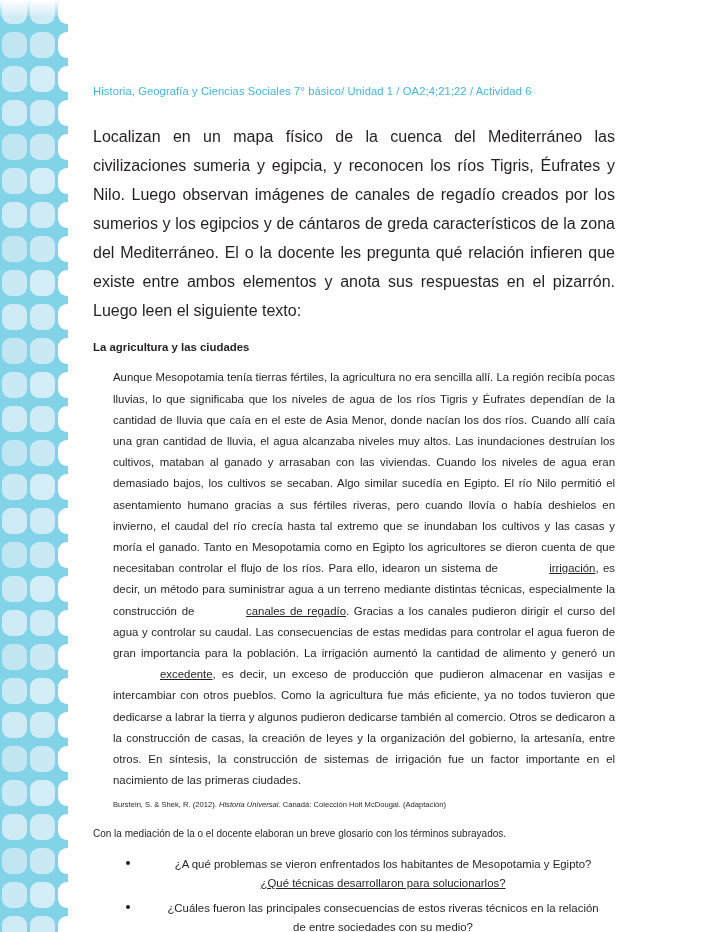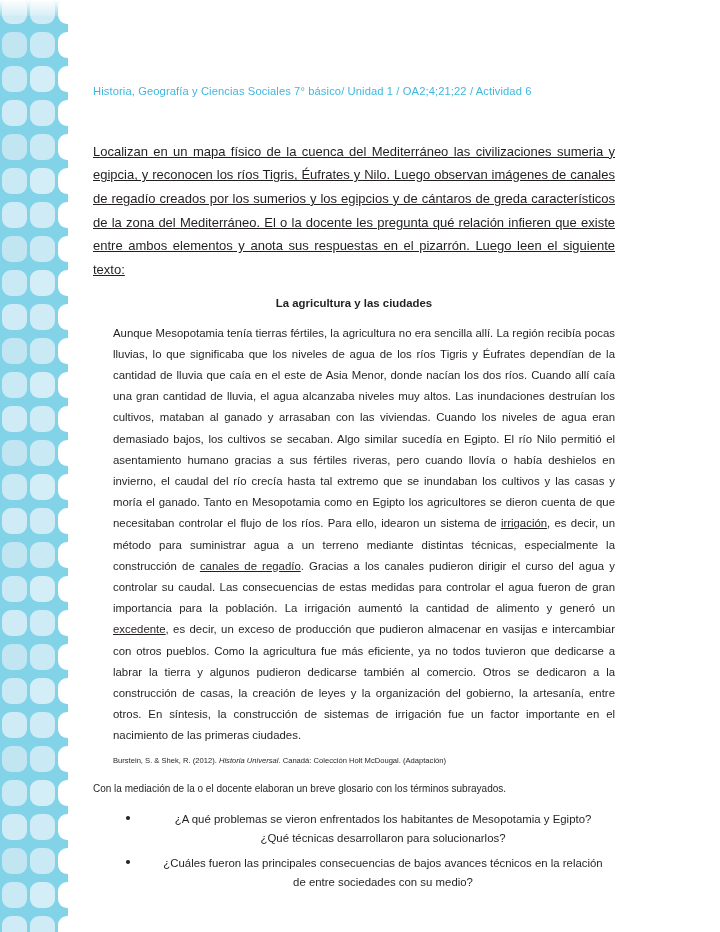--- a/index.html
+++ b/index.html
@@ -84,49 +84,48 @@
   .doc-header {
     margin-top: 84px;
     font-size: 11.2px;
     color: #3fb7dd;
     letter-spacing: 0.1px;
     line-height: 1.3;
     white-space: nowrap;
   }
 
   .intro {
-    margin-top: 41px;
-    font-size: 13px;
+    margin-top: 23px;
+    font-size: 16px;
     line-height: 1.82;
     text-align: justify;
     color: #231f20;
-    text-decoration: underline;
   }
 
   .text-title {
     margin-top: 15px;
     font-size: 11.4px;
     font-weight: bold;
-    text-align: center;
     color: #231f20;
   }
 
   .body-block {
     margin-top: 14px;
     margin-left: 20px;
     width: 502px;
     font-size: 11.4px;
     line-height: 1.86;
     text-align: justify;
     color: #231f20;
   }
 
   .body-block u {
     text-decoration: underline;
     text-underline-offset: 1px;
+    margin-left: 47px;
   }
 
   .citation {
     margin-top: 9px;
     margin-left: 20px;
     width: 502px;
     font-size: 7.6px;
     text-align: left;
     color: #231f20;
     line-height: 1.4;
@@ -162,20 +161,21 @@
     left: 0;
     top: 6px;
     width: 4px;
     height: 4px;
     border-radius: 50%;
     background: #231f20;
   }
   .q-sub {
     display: block;
     margin-left: 0;
+    text-decoration: underline;
   }
 </style>
 </head>
 <body>
 
 <div class="page">
 
   <div class="left-border">
     <div class="tiles" id="border-tiles">
         <div class="tile-row">
@@ -336,17 +336,17 @@
 
     <div class="citation">
       <span>Burstein, S. &amp; Shek, R. (2012). </span><i>Historia Universal</i><span>. Canadá: Colección Holt McDougal. (Adaptación)</span>
     </div>
 
     <p class="para">Con la mediación de la o el docente elaboran un breve glosario con los términos subrayados.</p>
 
 
     <ul class="q-list" id="question-list">
         <li class="q-item"><span class="q-bullet"></span><span>¿A qué problemas se vieron enfrentados los habitantes de Mesopotamia y Egipto?</span><span class="q-sub">¿Qué técnicas desarrollaron para solucionarlos?</span></li>
-        <li class="q-item"><span class="q-bullet"></span><span>¿Cuáles fueron las principales consecuencias de bajos avances técnicos en la relación</span><span class="q-sub">de entre sociedades con su medio?</span></li>
+        <li class="q-item"><span class="q-bullet"></span><span>¿Cuáles fueron las principales consecuencias de estos riveras técnicos en la relación</span><span class="q-sub">de entre sociedades con su medio?</span></li>
       </ul>
 
   </div>
 </div>
 
 </body></html>

